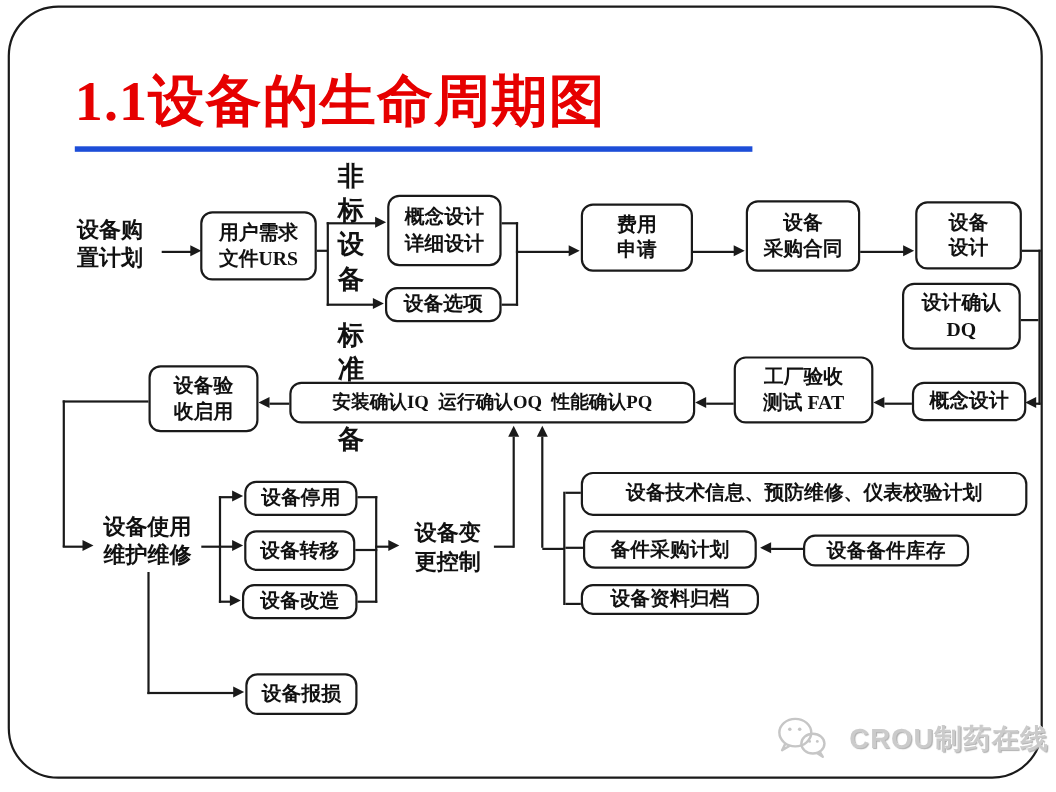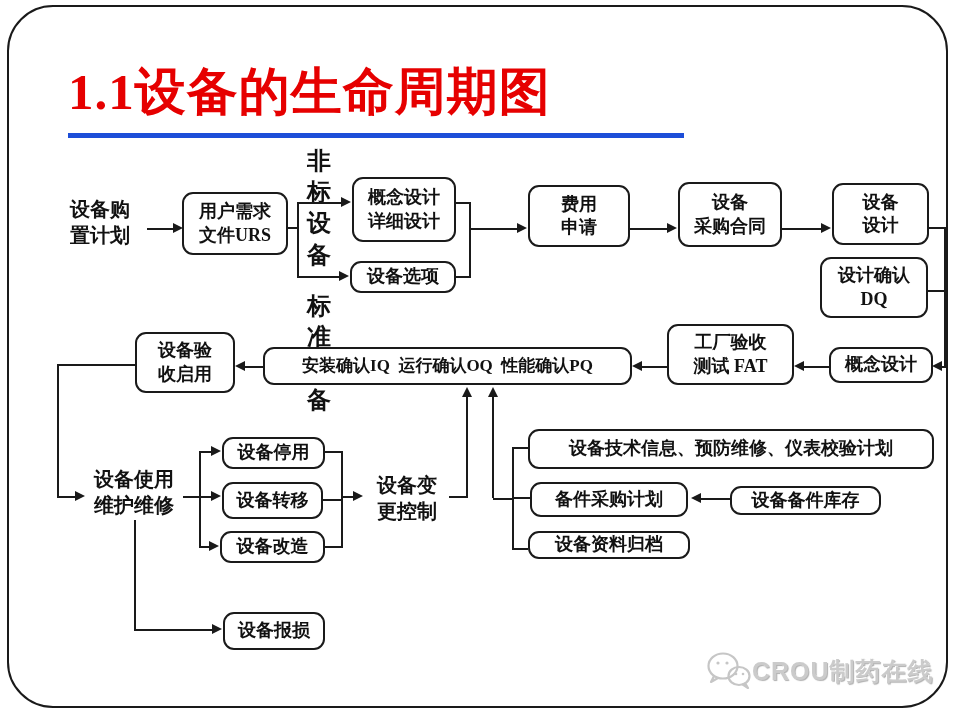--- a/index.html
+++ b/index.html
@@ -19,21 +19,21 @@
   .sm{font-size:24px;}
   .pre{white-space:pre;font-size:17px;}
   .hl{position:absolute;height:2px;background:#1a1a1a;}
   .vl{position:absolute;width:2px;background:#1a1a1a;}
   .ar{position:absolute;width:0;height:0;border-top:5px solid transparent;
       border-bottom:5px solid transparent;border-left:10px solid #1a1a1a;}
   .al{position:absolute;width:0;height:0;border-top:5px solid transparent;
       border-bottom:5px solid transparent;border-right:10px solid #1a1a1a;}
   .au{position:absolute;width:0;height:0;border-left:5px solid transparent;
       border-right:5px solid transparent;border-bottom:10px solid #1a1a1a;}
-  #watermark{position:absolute;left:706px;top:650px;display:flex;align-items:center;gap:0;}
+  #watermark{position:absolute;left:706px;top:650px;display:flex;align-items:center;gap:20px;}
   #watermark span{font-family:"Liberation Sans","DejaVu Sans",sans-serif;
       font-size:25px;font-weight:bold;color:#cbcbcb;letter-spacing:1px;
       text-shadow:-1px -1px 0 #ffffff,1px 1px 1px #b0b0b0;}
 </style>
 </head>
 <body>
 
 <div id="stage">
   <div id="frame"></div>
 

